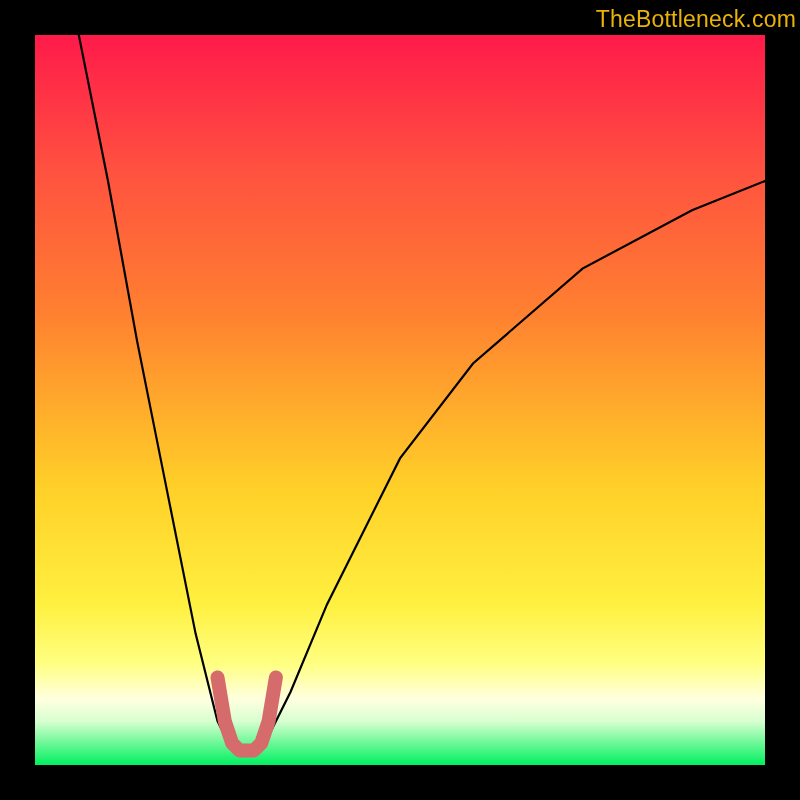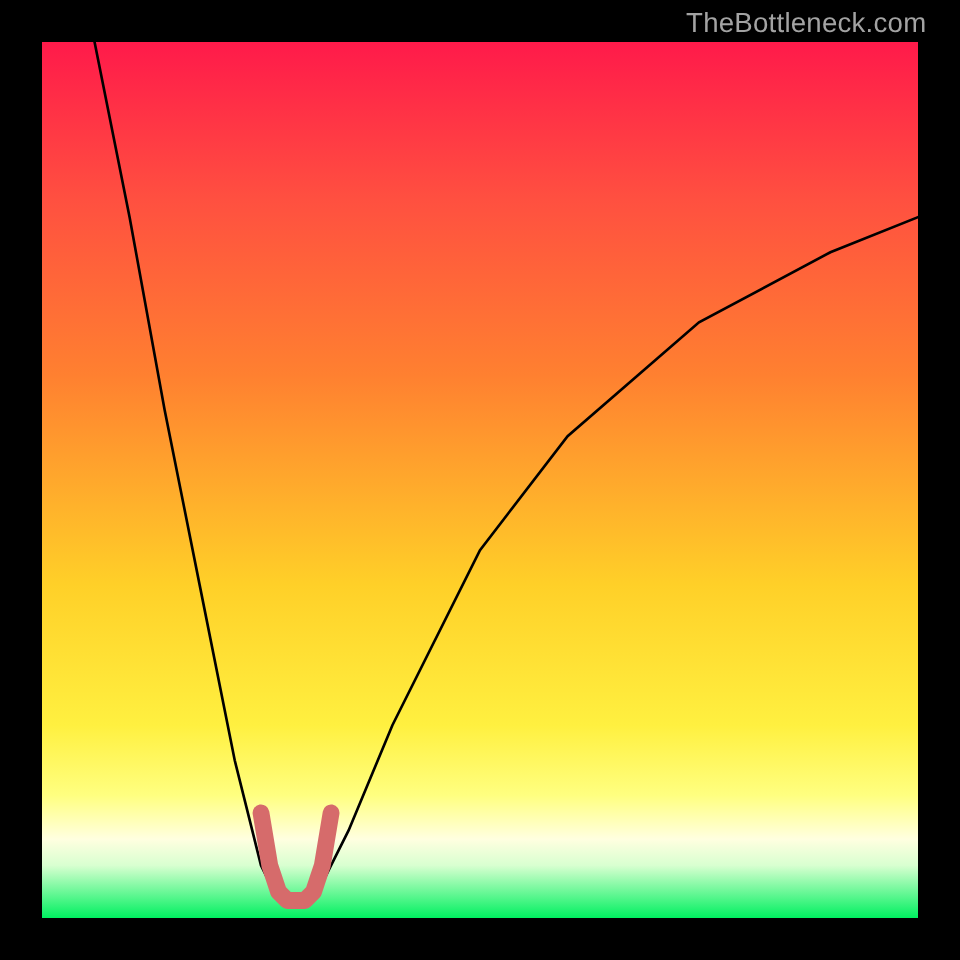--- a/index.html
+++ b/index.html
@@ -24,22 +24,22 @@
       #ffd028 62%,
       #fff040 78%,
       #ffff80 86%,
       #ffffe0 91%,
       #d8ffd0 94%,
       #00f060 100%);
   }
   .watermark {
     position: absolute;
     top: 6px;
-    right: 28px;
-    color: #a3a3a3;
+    right: 4px;
+    color: #eab308;
     font-size: 23px;
     font-weight: 500;
     letter-spacing: 0.2px;
   }
   svg.curves {
     position: absolute;
     left: 0;
     top: 0;
     width: 730px;
     height: 730px;

